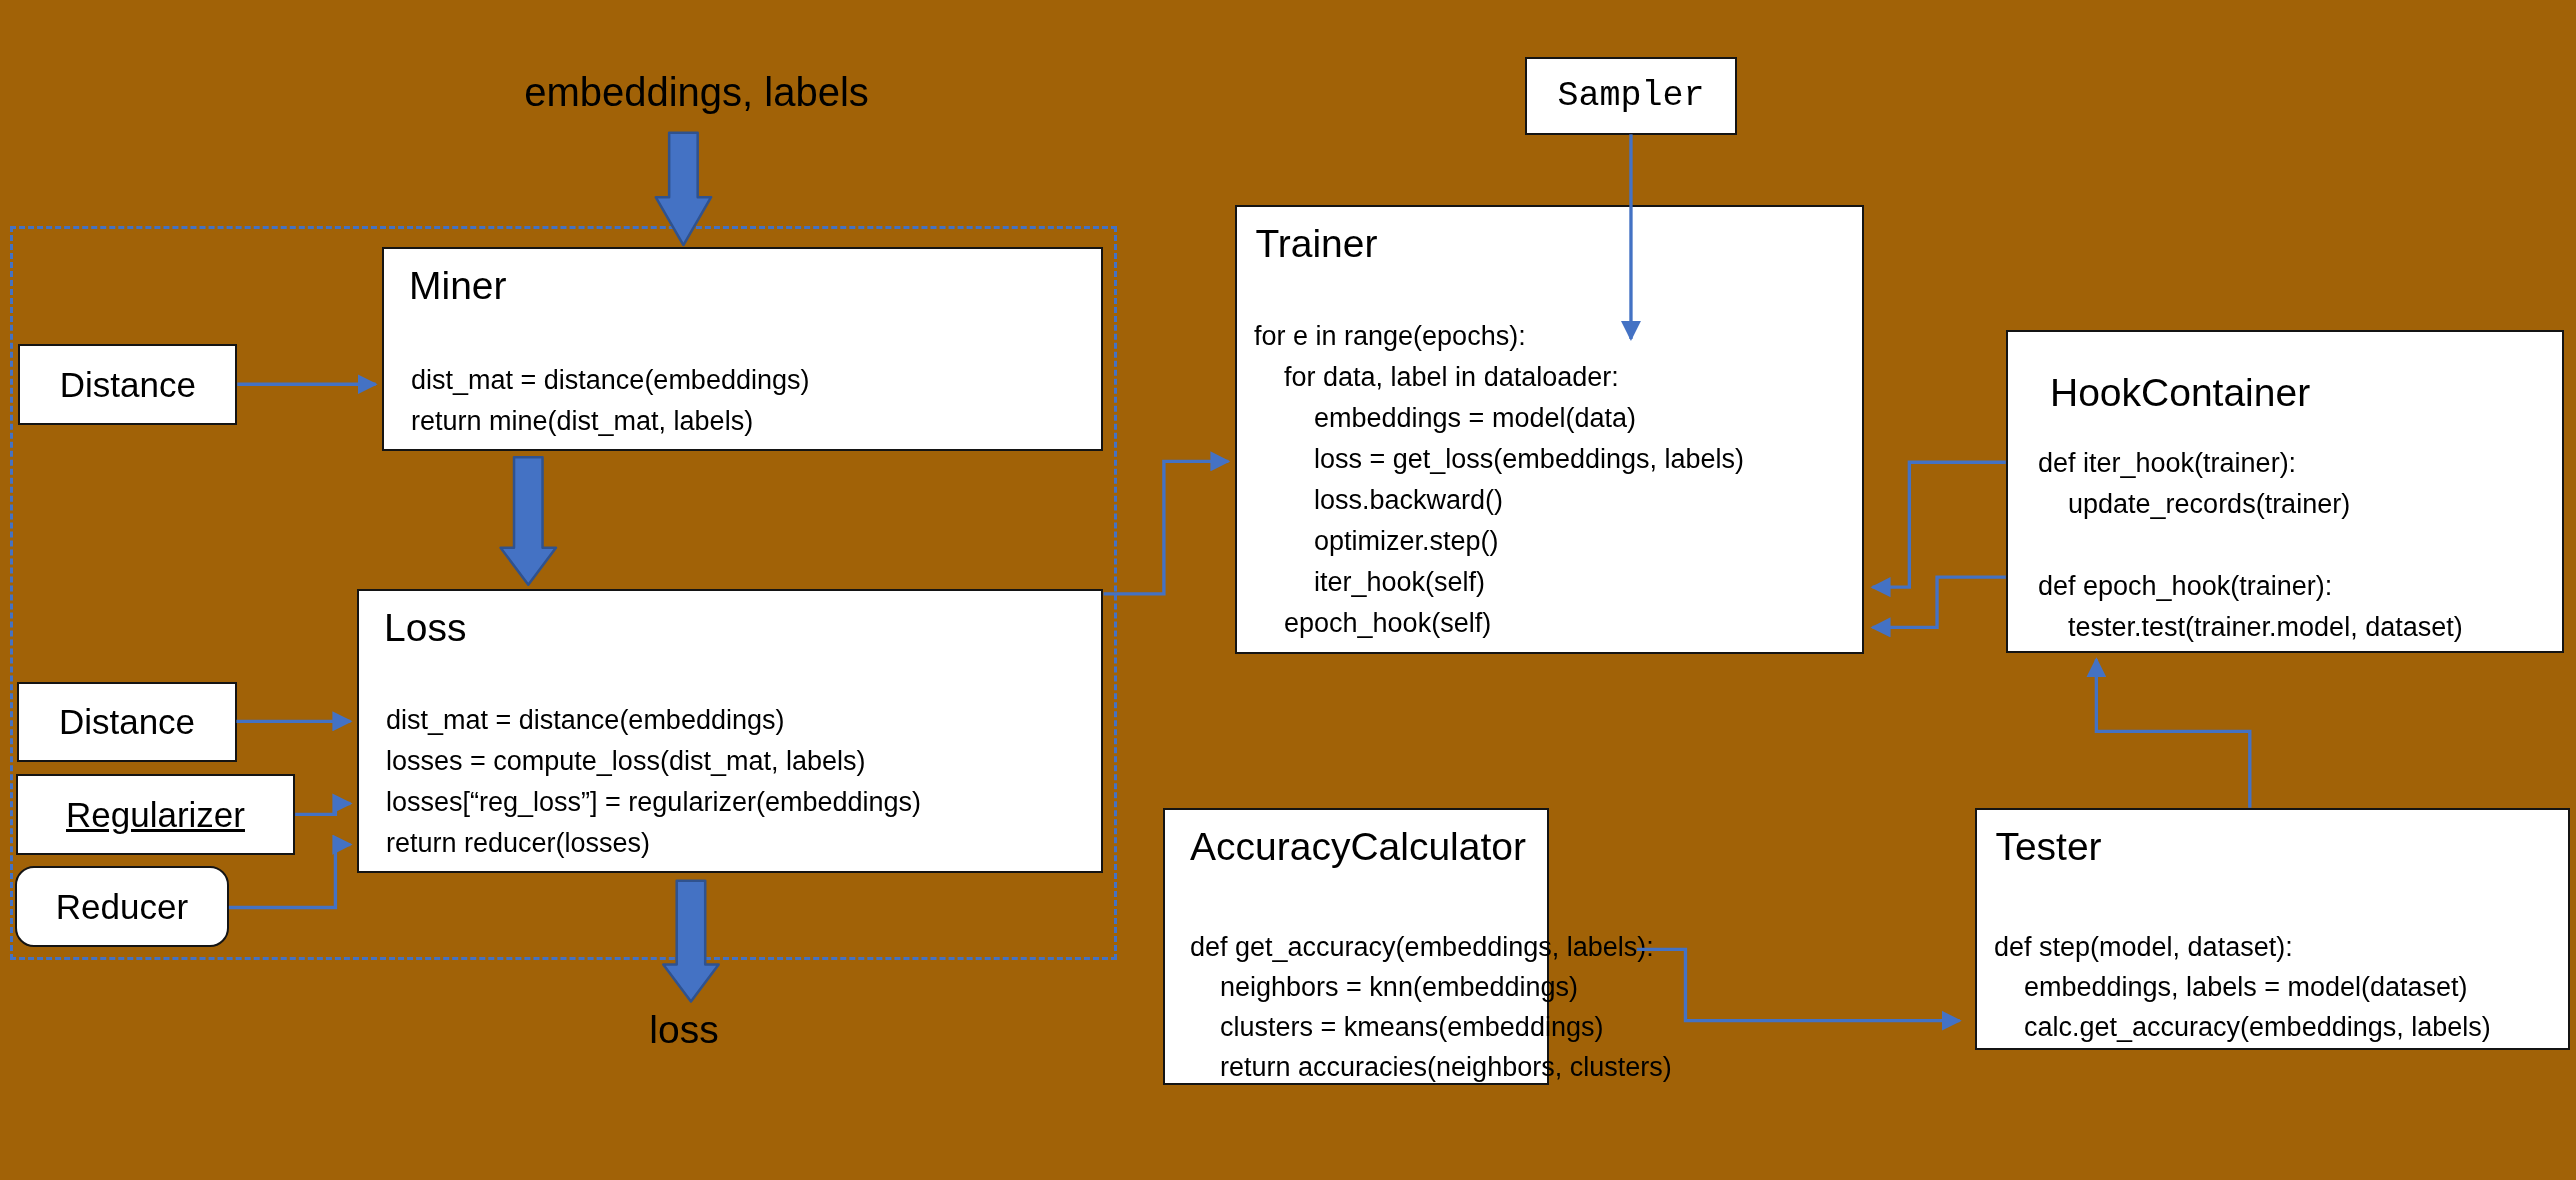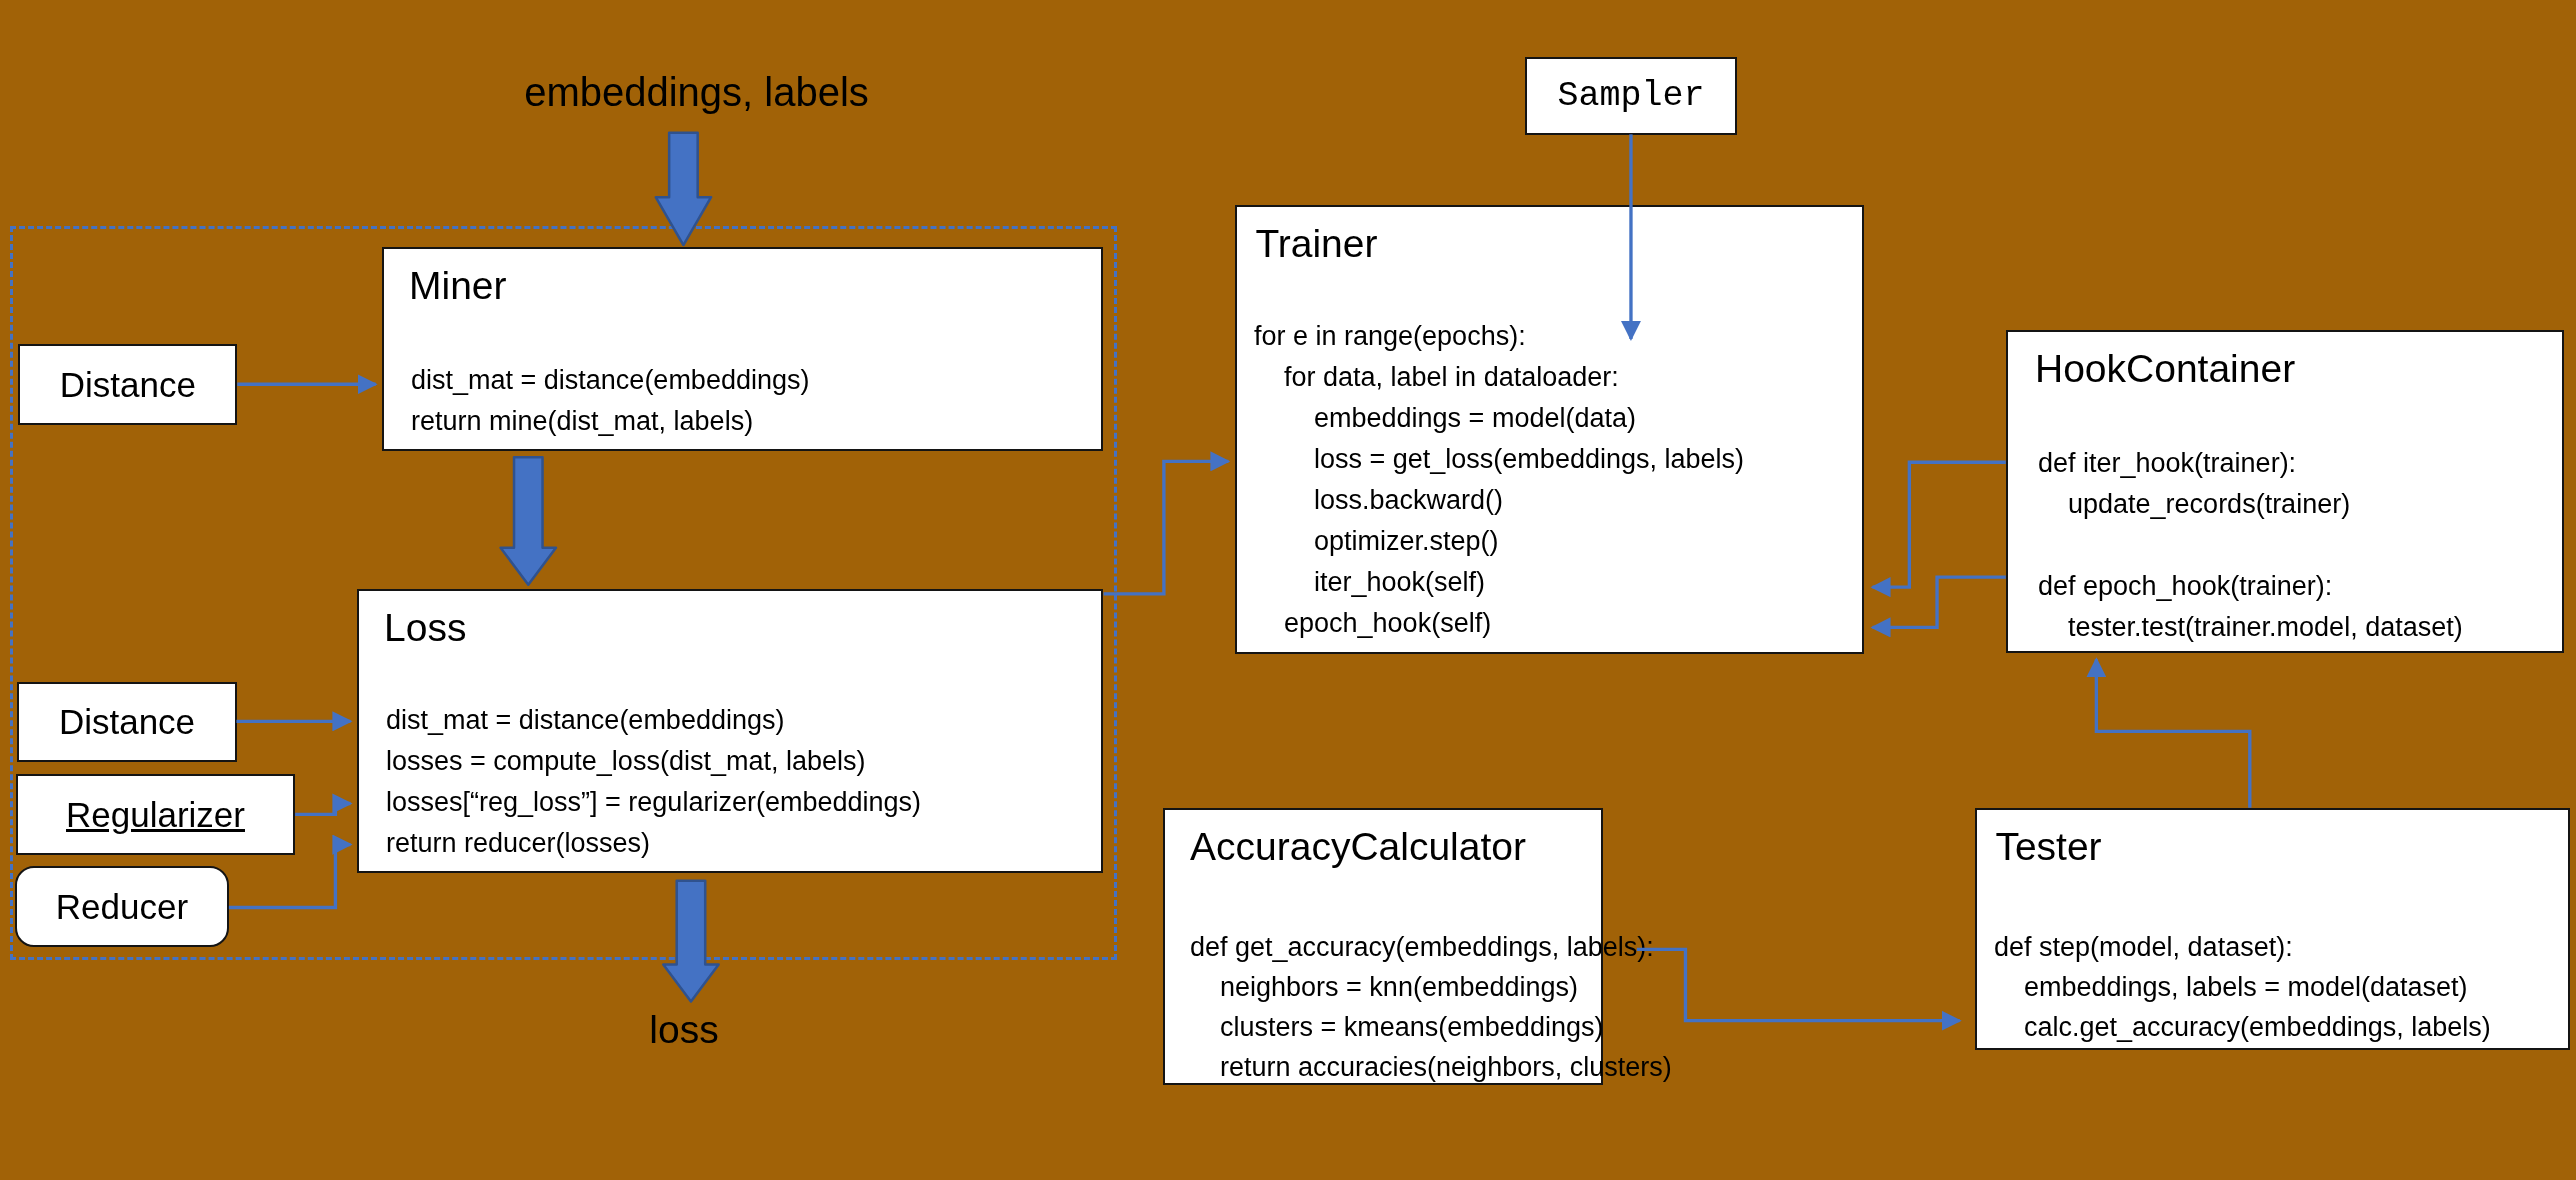--- a/index.html
+++ b/index.html
@@ -82,31 +82,31 @@
       <div class="code-line">        embeddings = model(data)</div>
       <div class="code-line">        loss = get_loss(embeddings, labels)</div>
       <div class="code-line">        loss.backward()</div>
       <div class="code-line">        optimizer.step()</div>
       <div class="code-line">        iter_hook(self)</div>
       <div class="code-line">    epoch_hook(self)</div>
     </div>
   </div>
 
   <div class="node" style="left:2006px;top:330px;width:558px;height:323px;">
-    <div class="node-title" style="left:27px;">HookContainer</div>
+    <div class="node-title" style="left:42px;margin-top:24px;">HookContainer</div>
     <div class="code" style="left:30px;top:111px;">
       <div class="code-line">def iter_hook(trainer):</div>
       <div class="code-line">    update_records(trainer)</div>
       <div class="code-line"></div>
       <div class="code-line">def epoch_hook(trainer):</div>
       <div class="code-line">    tester.test(trainer.model, dataset)</div>
     </div>
   </div>
 
-  <div class="node" style="left:1163px;top:808px;width:440px;height:277px;padding-left:19px;">
+  <div class="node" style="left:1163px;top:808px;width:386px;height:277px;padding-left:19px;">
     <div class="node-title">AccuracyCalculator</div>
     <div class="code code-sm" style="left:25px;top:117px;">
       <div class="code-line">def get_accuracy(embeddings, labels):</div>
       <div class="code-line">    neighbors = knn(embeddings)</div>
       <div class="code-line">    clusters = kmeans(embeddings)</div>
       <div class="code-line">    return accuracies(neighbors, clusters)</div>
     </div>
   </div>
 
   <div class="node" style="left:1975px;top:808px;width:595px;height:242px;">

